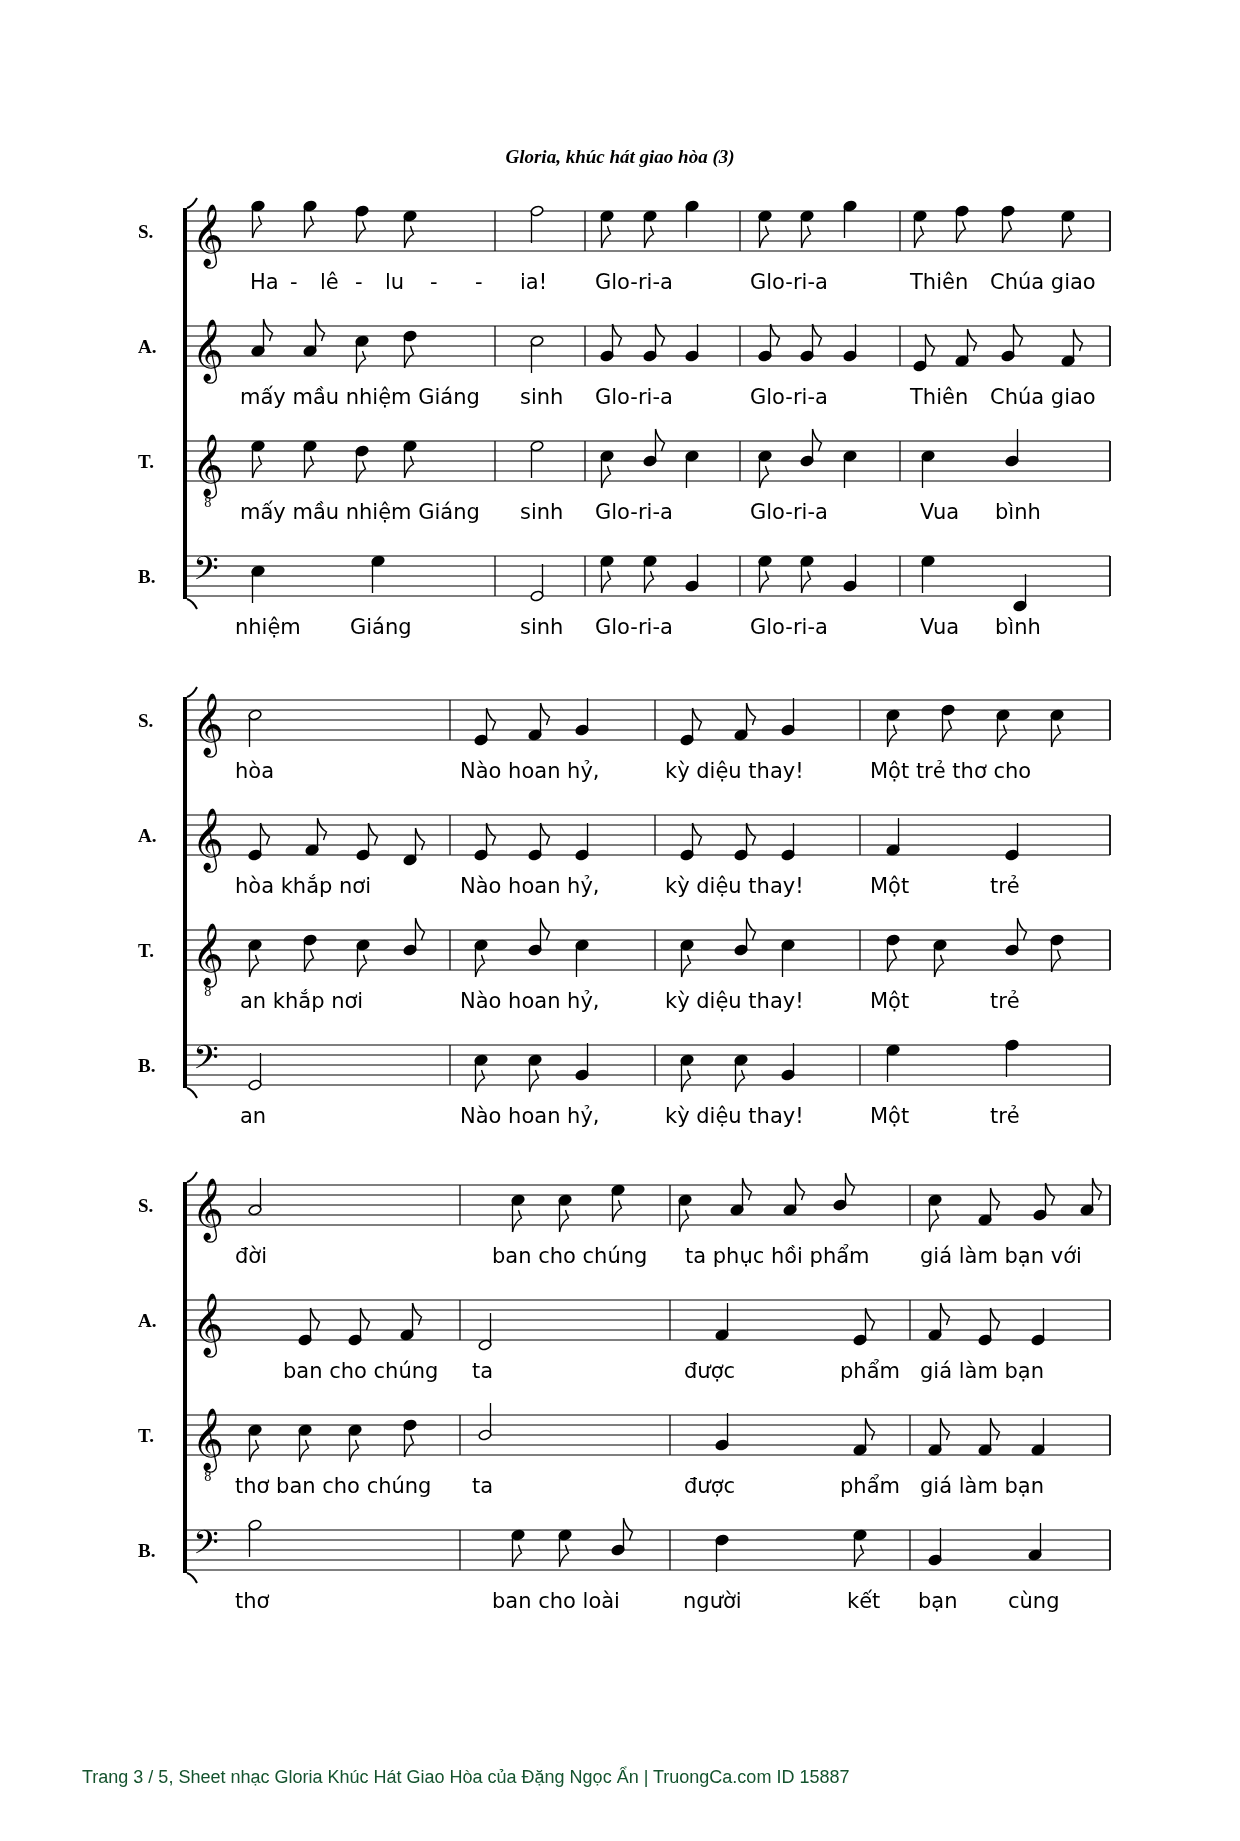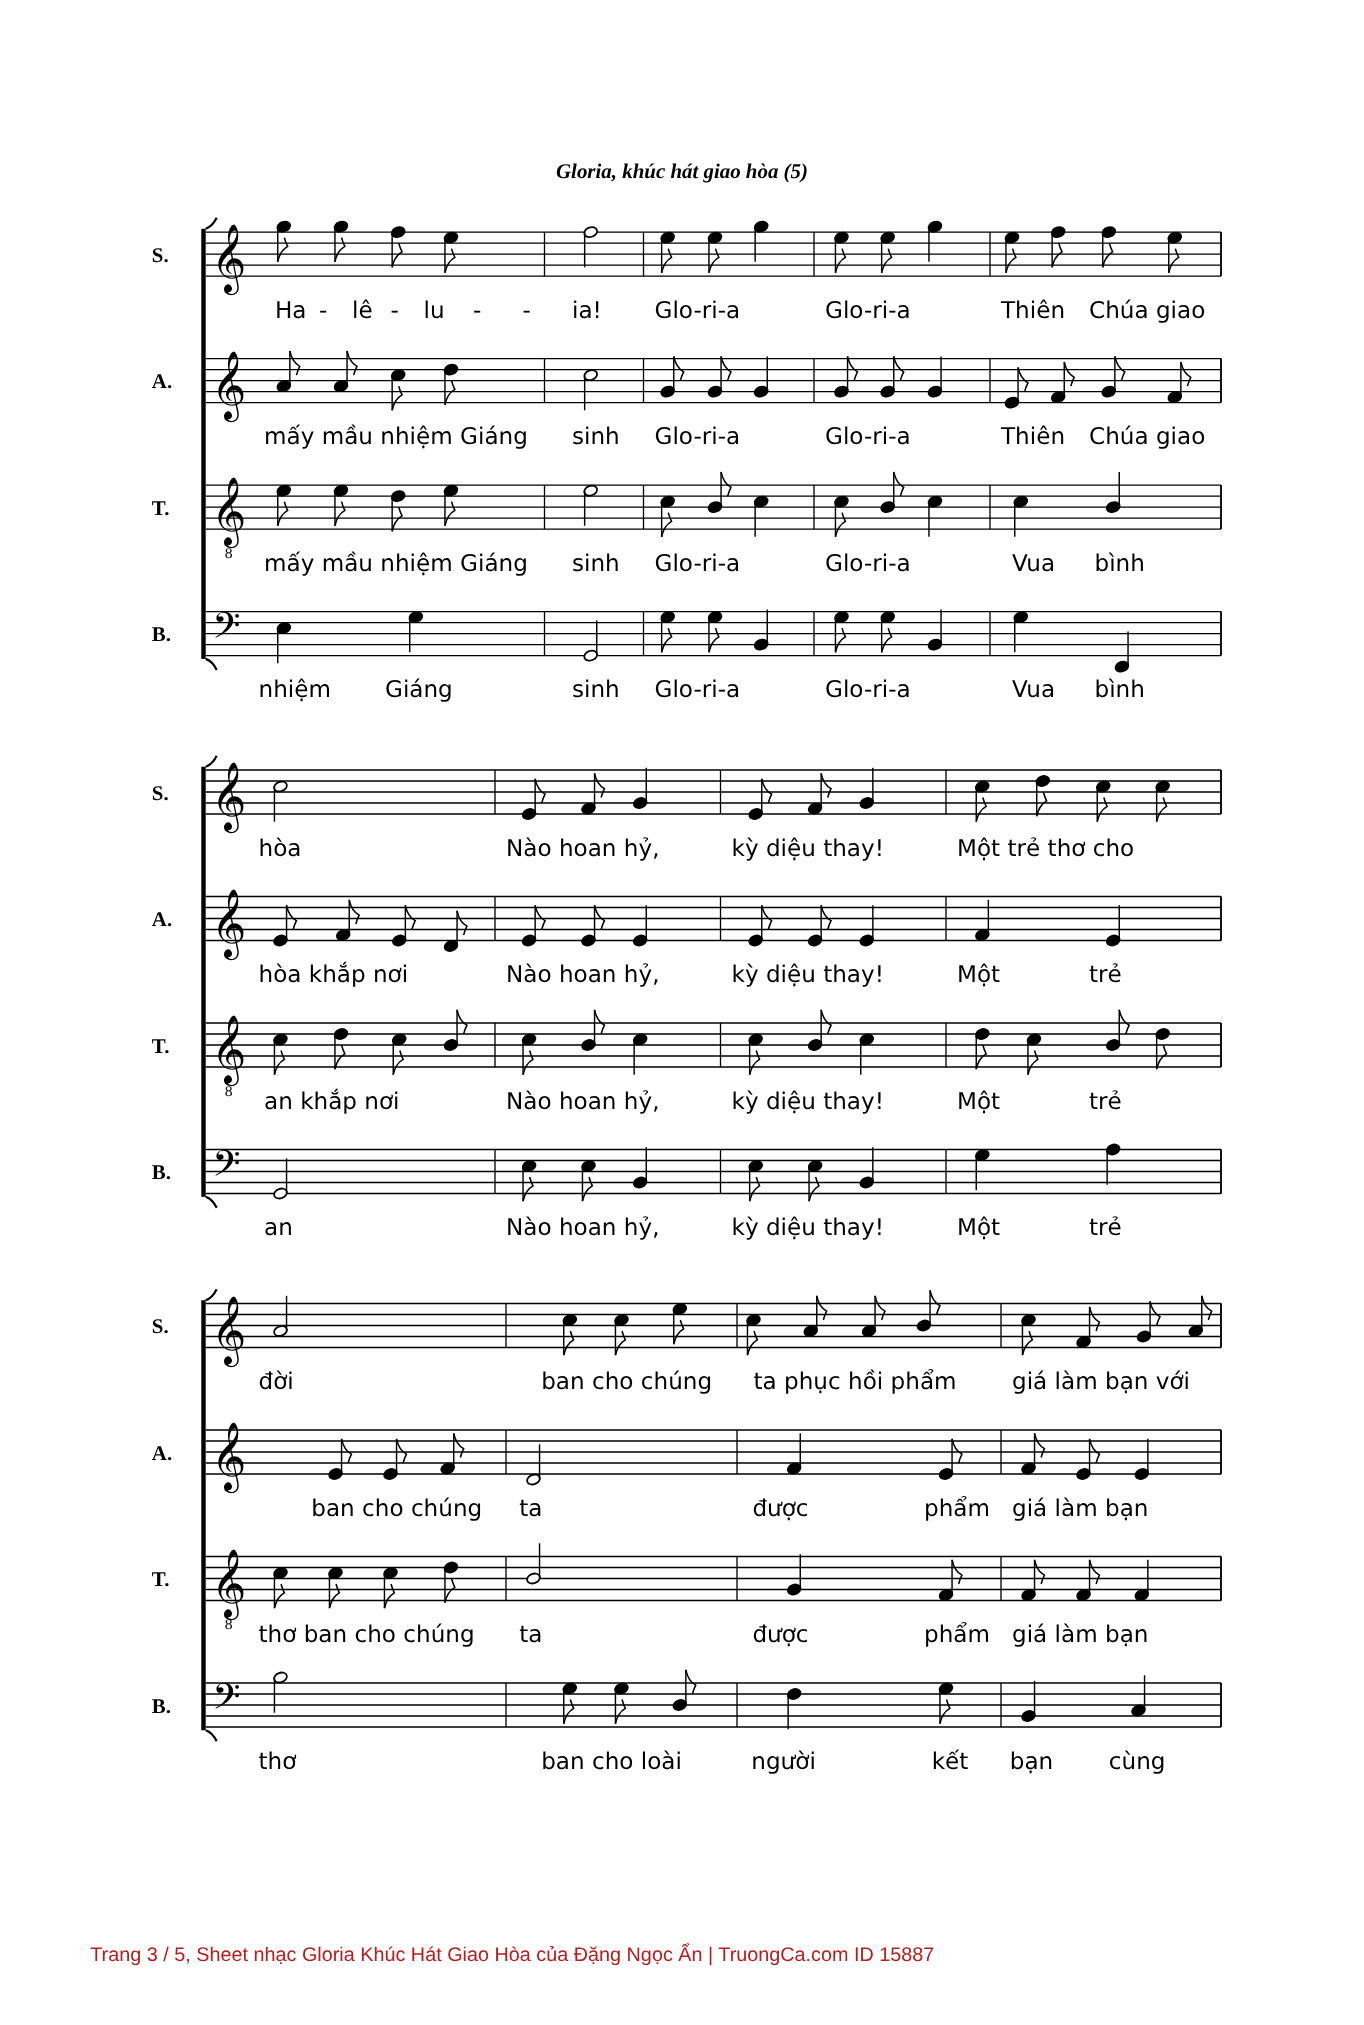--- a/index.html
+++ b/index.html
@@ -1,26 +1,26 @@
 <!DOCTYPE html>
 <html><head>
 <meta charset="utf-8">
 <style>
   html,body{margin:0;padding:0;background:#fff;}
   body{width:1240px;height:1841px;position:relative;overflow:hidden;font-family:"DejaVu Sans",sans-serif;color:#000;}
   .title{position:absolute;left:0;width:1240px;top:146px;text-align:center;font-family:"Liberation Serif",serif;font-style:italic;font-weight:bold;font-size:19px;}
-  .footer{position:absolute;left:82px;top:1767px;font-family:"Liberation Sans",sans-serif;font-size:18px;color:#b91c1c;}
+  .footer{position:absolute;left:82px;top:1767px;font-family:"Liberation Sans",sans-serif;font-size:18px;color:#14532d;}
   svg.score{position:absolute;left:0;top:0;}
   .vlabel{font-family:"Liberation Serif",serif;font-weight:bold;font-size:19px;}
   .lyr{font-family:"DejaVu Sans",sans-serif;font-size:21px;}
 </style>
 </head>
 <body>
 
-<div class="title">Gloria, khúc hát giao hòa (5)</div>
+<div class="title">Gloria, khúc hát giao hòa (3)</div>
 
 <svg class="score" id="score" width="1240" height="1841" viewBox="0 0 1240 1841">
     <g>
       <rect x="183" y="208" width="4" height="391" fill="#000"></rect>
       <path d="M187 208 q6 -2 10 -10" stroke="#000" stroke-width="2" fill="none"></path>
       <path d="M187 599 q6 2 10 10" stroke="#000" stroke-width="2" fill="none"></path>
       <g>
         <line x1="187" x2="1110" y1="211" y2="211" stroke="#000" stroke-width="1.2"></line>
         <line x1="187" x2="1110" y1="221" y2="221" stroke="#000" stroke-width="1.2"></line>
         <line x1="187" x2="1110" y1="231" y2="231" stroke="#000" stroke-width="1.2"></line>

